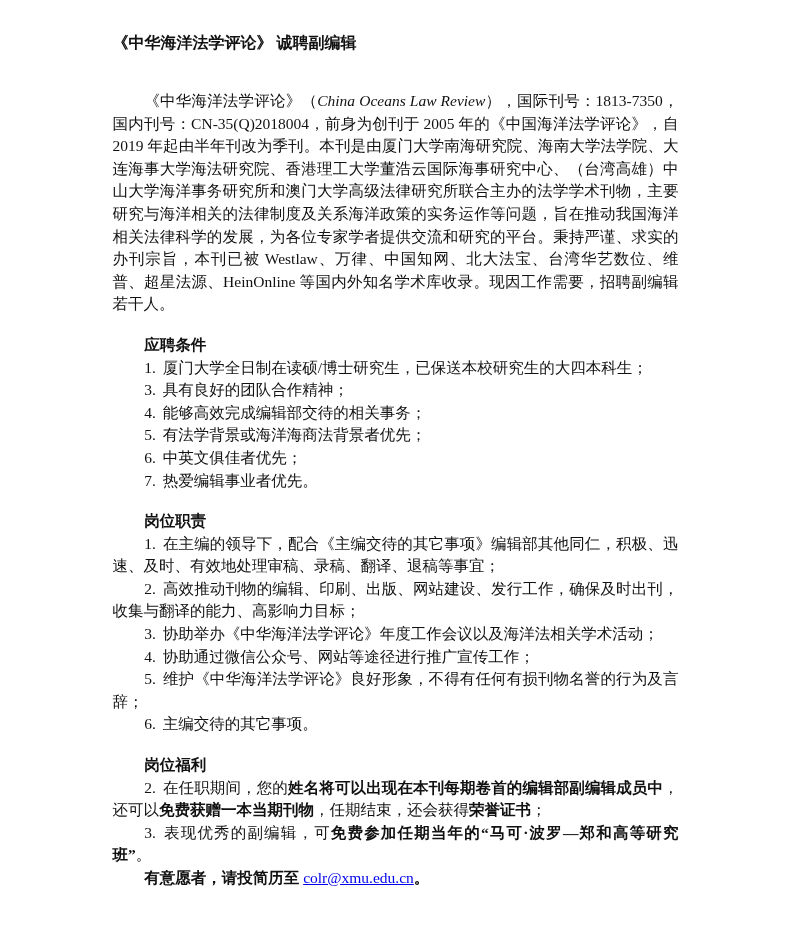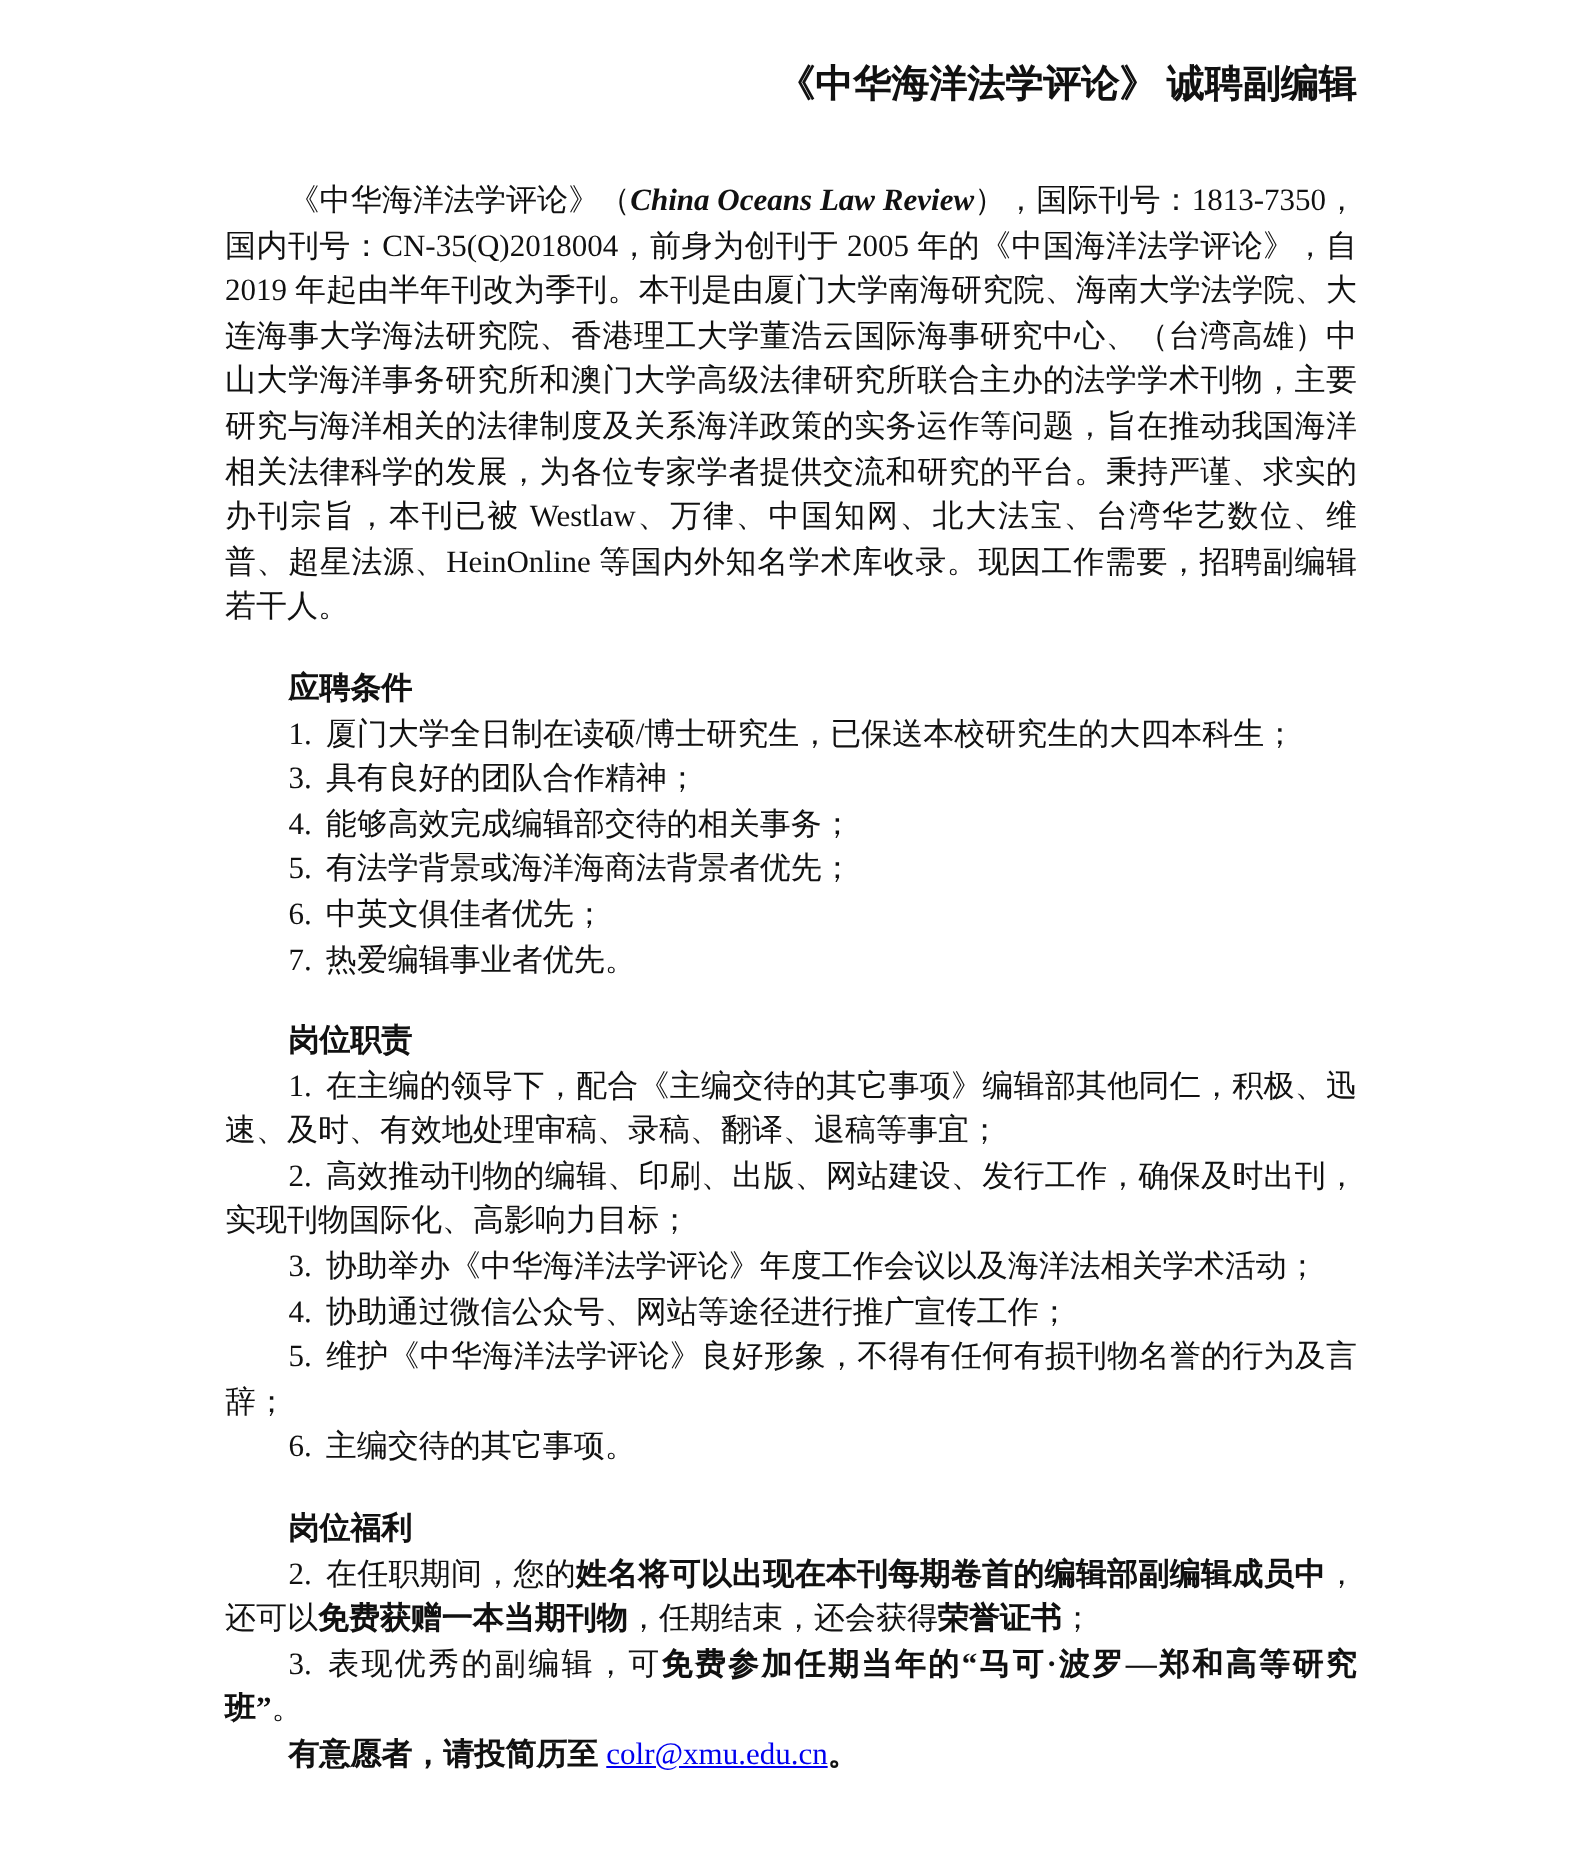--- a/index.html
+++ b/index.html
@@ -13,45 +13,45 @@
     overflow: hidden;
     font-family: "Liberation Serif", "DejaVu Serif", serif;
     color: #111111;
   }
   .content {
     width: 566px;
     margin: 0 auto;
     padding-top: 29px;
   }
   .doc-title {
-    font-size: 19px;
+    font-size: 16px;
     line-height: 27px;
     font-weight: bold;
-    text-align: right;
+    text-align: left;
     margin: 0 0 34px 0;
   }
   p {
     margin: 0;
     font-size: 15.5px;
     line-height: 22.6px;
     text-align: justify;
   }
   .indent {
     text-indent: 2.05em;
   }
   h2.sec {
     font-size: 15.5px;
     line-height: 22.6px;
     font-weight: bold;
     margin: 18px 0 0 0;
     text-indent: 2.05em;
   }
   .num { margin-right: 0.45em; }
   .b { font-weight: bold; margin-top: 25px; }
-  .it { font-style: italic; font-weight: bold; }
+  .it { font-style: italic; }
   a.email {
     color: #0000EE;
     text-decoration: underline;
     cursor: pointer;
     font-weight: normal;
   }
   .apply { font-weight: bold; }
 </style>
 </head>
 <body>
@@ -67,21 +67,21 @@
   <p class="indent"><span class="num">1.</span><span>厦门大学全日制在读硕/博士研究生，已保送本校研究生的大四本科生；</span></p>
   <p class="indent"><span class="num">3.</span><span>具有良好的团队合作精神；</span></p>
   <p class="indent"><span class="num">4.</span><span>能够高效完成编辑部交待的相关事务；</span></p>
   <p class="indent"><span class="num">5.</span><span>有法学背景或海洋海商法背景者优先；</span></p>
   <p class="indent"><span class="num">6.</span><span>中英文俱佳者优先；</span></p>
   <p class="indent"><span class="num">7.</span><span>热爱编辑事业者优先。</span></p>
 
   <h2 class="sec">岗位职责</h2>
 
   <p class="indent"><span class="num">1.</span><span>在主编的领导下，配合《主编交待的其它事项》编辑部其他同仁，积极、迅速、及时、有效地处理审稿、录稿、翻译、退稿等事宜；</span></p>
-  <p class="indent"><span class="num">2.</span><span>高效推动刊物的编辑、印刷、出版、网站建设、发行工作，确保及时出刊，实现刊物国际化、高影响力目标；</span></p>
+  <p class="indent"><span class="num">2.</span><span>高效推动刊物的编辑、印刷、出版、网站建设、发行工作，确保及时出刊，收集与翻译的能力、高影响力目标；</span></p>
   <p class="indent"><span class="num">3.</span><span>协助举办《中华海洋法学评论》年度工作会议以及海洋法相关学术活动；</span></p>
   <p class="indent"><span class="num">4.</span><span>协助通过微信公众号、网站等途径进行推广宣传工作；</span></p>
   <p class="indent"><span class="num">5.</span><span>维护《中华海洋法学评论》良好形象，不得有任何有损刊物名誉的行为及言辞；</span></p>
   <p class="indent"><span class="num">6.</span><span>主编交待的其它事项。</span></p>
 
   <h2 class="sec">岗位福利</h2>
 
 
   <p class="indent"><span class="num">2.</span><span>在任职期间，您的</span><span class="b">姓名将可以出现在本刊每期卷首的编辑部副编辑成员中</span><span>，还可以</span><span class="b">免费获赠一本当期刊物</span><span>，任期结束，还会获得</span><span class="b">荣誉证书</span><span>；</span></p>
 

